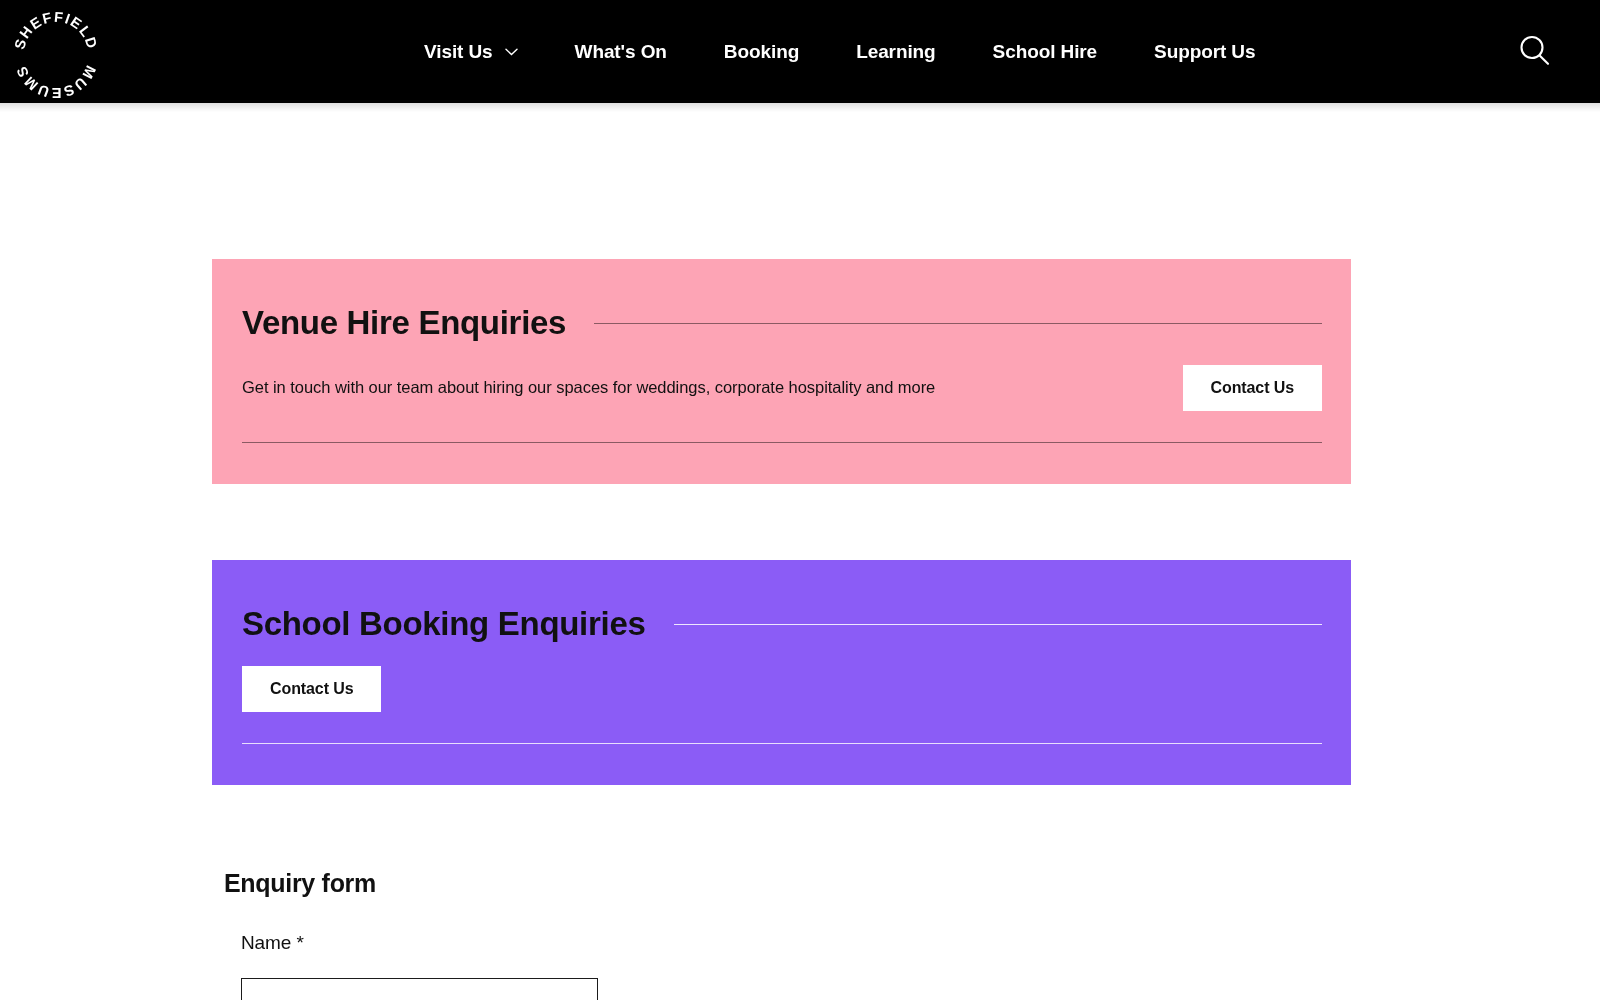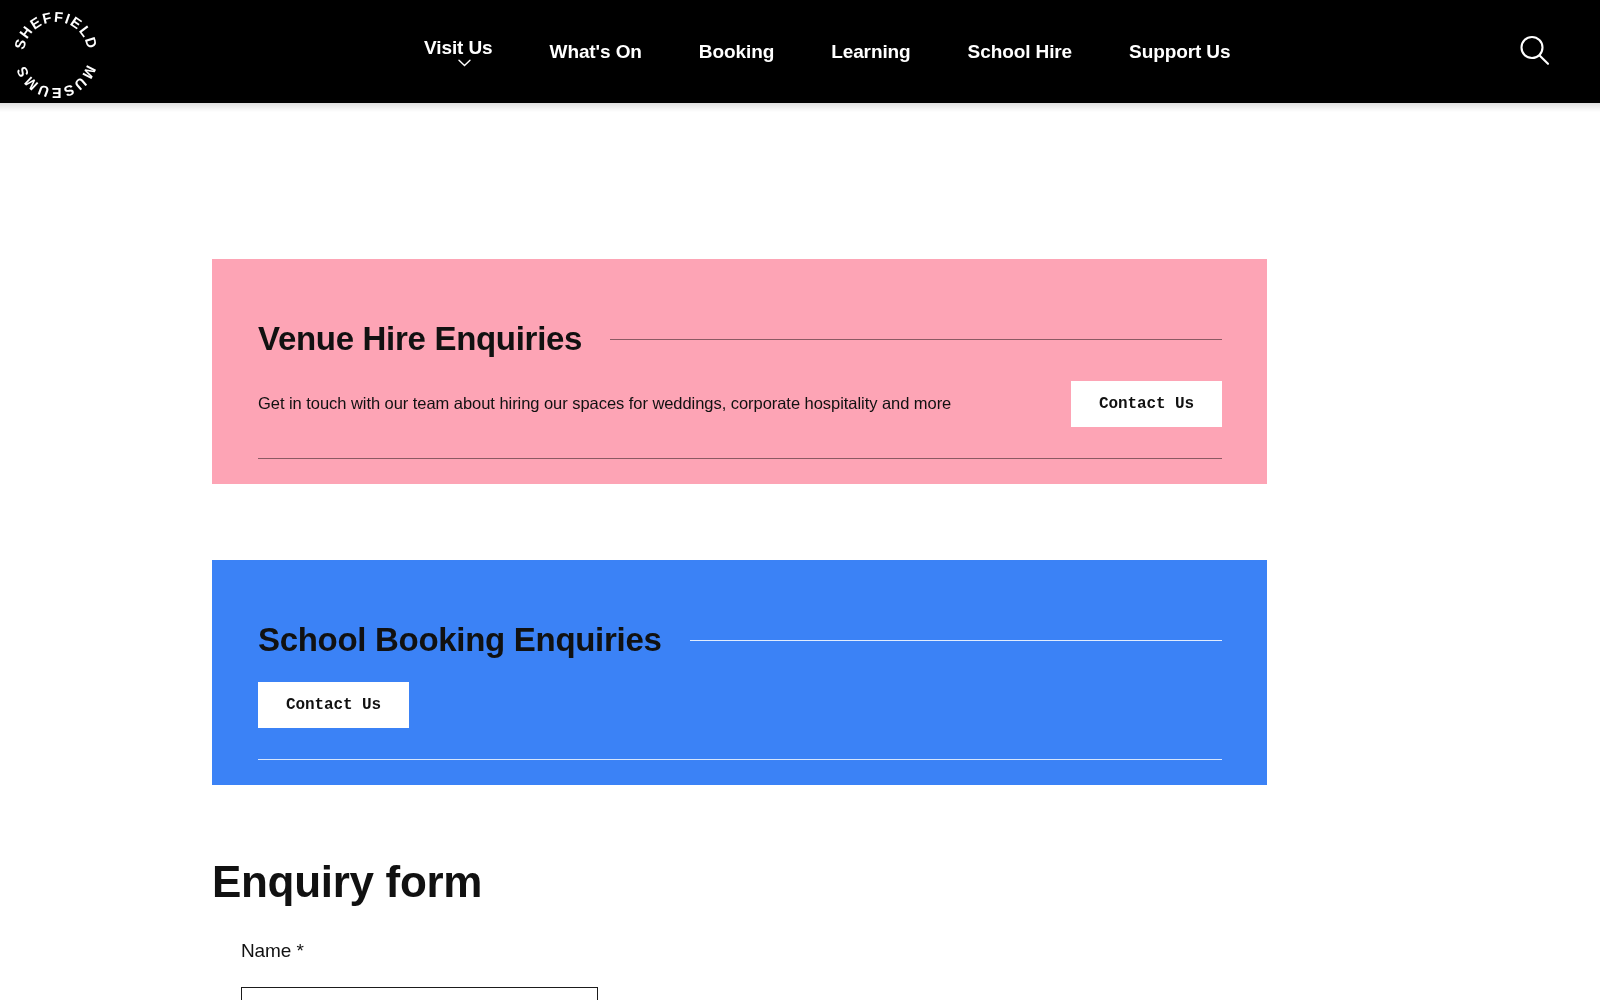--- a/index.html
+++ b/index.html
@@ -58,21 +58,20 @@
     font-weight: 700;
     letter-spacing: -0.1px;
     text-decoration: none;
     padding: 6px 0;
     margin-right: 57px;
     white-space: nowrap;
     display: flex;
     align-items: center;
     cursor: pointer;
     font-stretch: condensed;
-    flex-direction: column;
   }
   .nav-item:last-child { margin-right: 0; }
   .nav-item .caret {
     display: inline-block;
     margin-left: 12px;
     width: 13px;
     height: 8px;
   }
   .nav-item .caret svg { display: block; }
 
@@ -91,25 +90,25 @@
   
   .page {
     position: relative;
     width: 1600px;
     background: #ffffff;
   }
 
   .enquiry-card {
     position: absolute;
     left: 212px;
-    width: 1055px;
-    padding: 16px;
+    width: 1139px;
+    padding: 0;
   }
   .card-pink  { top: 156px; height: 225px; background: #fda4b5; }
-  .card-green { top: 457px; height: 225px; background: #3b82f6; }
+  .card-green { top: 457px; height: 225px; background: #8b5cf6; }
 
   .card-heading-row {
     display: flex;
     align-items: center;
     padding-left: 30px;
     padding-right: 29px;
     padding-top: 46px;
   }
   .card-heading {
     margin: 0;
@@ -141,21 +140,21 @@
     margin: 0;
     font-size: 16.5px;
     line-height: 1.45;
     color: #111111;
     letter-spacing: -0.05px;
   }
   .contact-btn {
     background: #ffffff;
     color: #111111;
     border: none;
-    font-family: Liberation Mono, monospace;
+    font-family: Liberation Sans, sans-serif;
     font-size: 16px;
     font-weight: 700;
     letter-spacing: -0.1px;
     padding: 14px 28px;
     min-width: 124px;
     cursor: pointer;
     text-align: center;
     white-space: nowrap;
   }
 
@@ -168,22 +167,22 @@
   .card-green .card-bottom-rule { margin-top: 31px; background: rgba(255,255,255,0.8); }
 
   
   .form-section {
     position: absolute;
     left: 212px;
     top: 755px;
     width: 900px;
   }
   .form-title {
-    margin: 0;
-    font-size: 44px;
+    margin: 12px;
+    font-size: 25px;
     line-height: 1.1;
     font-weight: 700;
     color: #111111;
     letter-spacing: -0.3px;
     font-stretch: condensed;
   }
   .field {
     margin-left: 29px;
     margin-top: 34px;
   }

